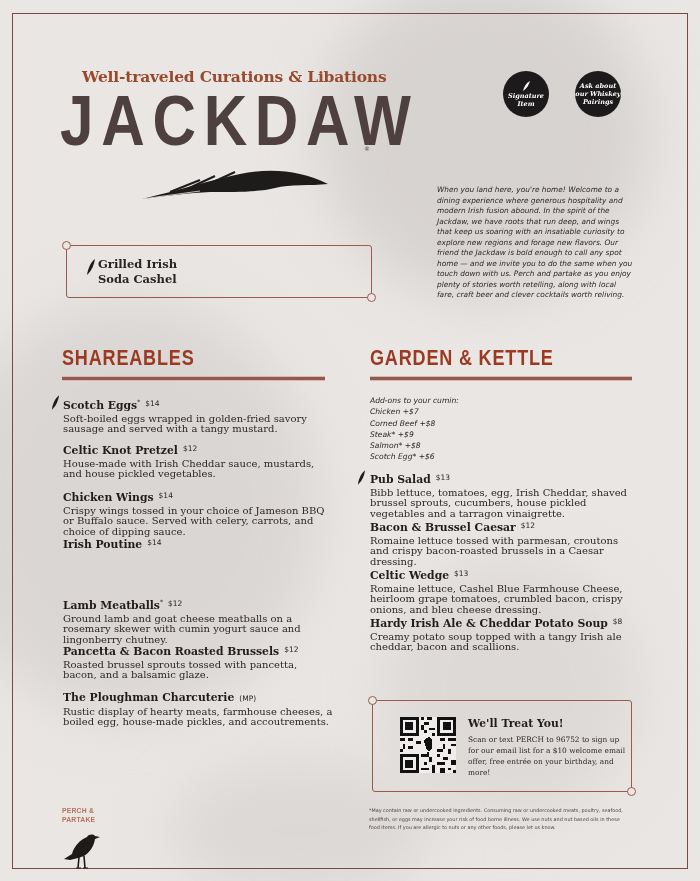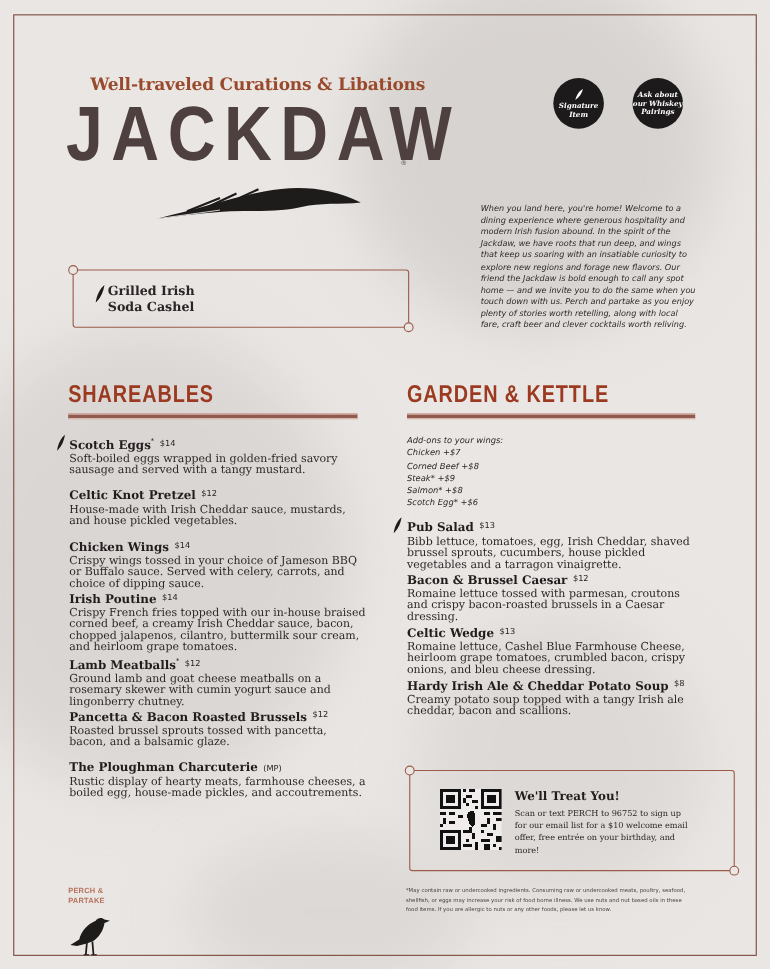--- a/index.html
+++ b/index.html
@@ -134,40 +134,39 @@
 <div class="item" style="left:63px;top:442px;width:270px;">
   <div class="item-name"><span>Celtic Knot Pretzel</span><span class="item-price">$12</span></div>
   <div class="item-desc">House-made with Irish Cheddar sauce, mustards, and house pickled vegetables.</div>
 </div>
 <div class="item" style="left:63px;top:489px;width:270px;">
   <div class="item-name"><span>Chicken Wings</span><span class="item-price">$14</span></div>
   <div class="item-desc">Crispy wings tossed in your choice of Jameson BBQ or Buffalo sauce. Served with celery, carrots, and choice of dipping sauce.</div>
 </div>
 <div class="item" style="left:63px;top:536px;width:270px;">
   <div class="item-name"><span>Irish Poutine</span><span class="item-price">$14</span></div>
-  <div class="item-desc">Crispy French fries topped with our in-house braised corned beef, a creamy Irish Cheddar sauce, bacon, chopped jalapenos, cilantro, buttermilk sour cream, and heirloom grape tomatoes.</div>
 </div>
 <div class="item" style="left:63px;top:595px;width:270px;">
   <div class="item-name"><span>Lamb Meatballs</span><span class="star">*</span><span class="item-price">$12</span></div>
   <div class="item-desc">Ground lamb and goat cheese meatballs on a rosemary skewer with cumin yogurt sauce and lingonberry chutney.</div>
 </div>
 <div class="item" style="left:63px;top:643px;width:270px;">
   <div class="item-name"><span>Pancetta &amp; Bacon Roasted Brussels</span><span class="item-price">$12</span></div>
   <div class="item-desc">Roasted brussel sprouts tossed with pancetta, bacon, and a balsamic glaze.</div>
 </div>
 <div class="item" style="left:63px;top:691px;width:270px;">
   <div class="item-name"><span>The Ploughman Charcuterie</span><span class="item-price" style="vertical-align:0;font-size:7.5px;">(MP)</span></div>
   <div class="item-desc">Rustic display of hearty meats, farmhouse cheeses, a boiled egg, house-made pickles, and accoutrements.</div>
 </div>
 
 <div class="abs sec-title" style="left:370px;top:346px;text-transform:uppercase;">Garden &amp; Kettle</div>
 <div class="abs rule" style="left:370px;top:376px;width:262px;"></div>
 
 <div class="abs addons">
-  <div>Add-ons to your wings:</div>
+  <div>Add-ons to your cumin:</div>
   <div>Chicken +$7</div>
   <div>Corned Beef +$8</div>
   <div>Steak* +$9</div>
   <div>Salmon* +$8</div>
   <div>Scotch Egg* +$6</div>
 </div>
 
 <svg class="abs" style="left:357px;top:469px" width="9" height="17" viewBox="0 0 10 18">
     <path d="M1 17 C2 10 5 4 9 1 C8 7 6 12 2 16 Z" fill="#1e1b1b"></path>
   </svg>
@@ -182,21 +181,21 @@
 </div>
 <div class="item" style="left:370px;top:567px;width:262px;">
   <div class="item-name"><span>Celtic Wedge</span><span class="item-price">$13</span></div>
   <div class="item-desc">Romaine lettuce, Cashel Blue Farmhouse Cheese, heirloom grape tomatoes, crumbled bacon, crispy onions, and bleu cheese dressing.</div>
 </div>
 <div class="item" style="left:370px;top:615px;width:262px;">
   <div class="item-name"><span>Hardy Irish Ale &amp; Cheddar Potato Soup</span><span class="item-price">$8</span></div>
   <div class="item-desc">Creamy potato soup topped with a tangy Irish ale cheddar, bacon and scallions.</div>
 </div>
 
-<div class="abs box" style="left:372px;top:700px;width:296px;height:92px;">
+<div class="abs box" style="left:372px;top:700px;width:260px;height:92px;">
   <svg class="abs" style="left:27px;top:16px" width="56" height="56" viewBox="0 0 21 21" shape-rendering="crispEdges">
     <rect width="21" height="21" fill="#efeceb"></rect>
     <g fill="#111">
       <path d="M0 0h7v7H0z M14 0h7v7h-7z M0 14h7v7H0z"></path>
     </g>
     <g fill="#efeceb">
       <path d="M1 1h5v5H1z M15 1h5v5h-5z M1 15h5v5H1z"></path>
     </g>
     <g fill="#111">
       <path d="M2 2h3v3H2z M16 2h3v3h-3z M2 16h3v3H2z"></path>

